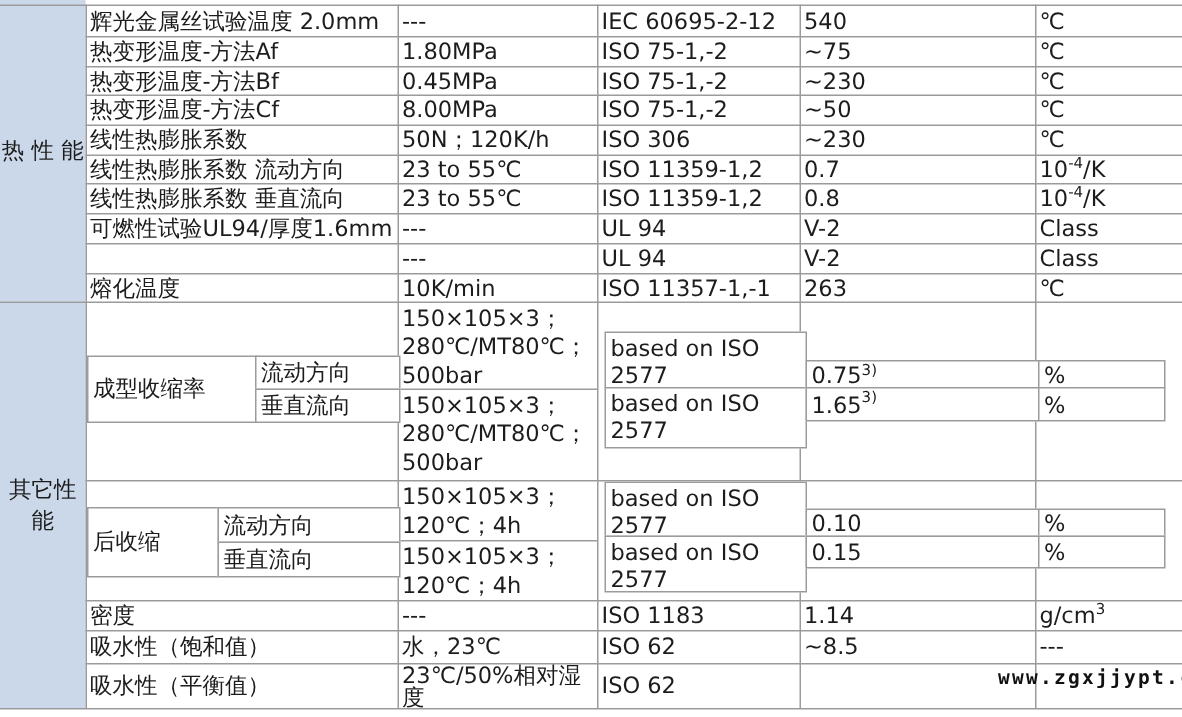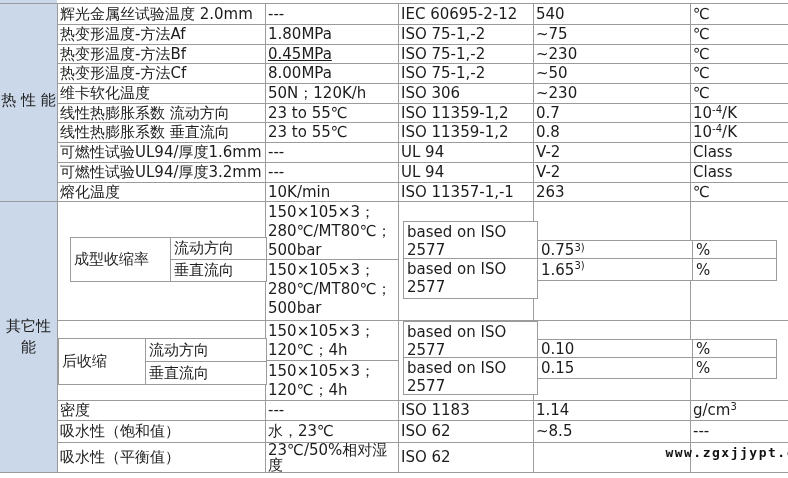--- a/index.html
+++ b/index.html
@@ -68,32 +68,32 @@
   <div class="c cell" style="left:534px;top:3px;width:155px;height:21px;">540</div>
   <div class="c cell" style="left:691px;top:3px;width:96px;height:21px;">℃</div>
 
   <div class="c cell" style="left:58px;top:24px;width:206px;height:20px;">热变形温度-方法Af</div>
   <div class="c cell" style="left:266px;top:24px;width:131px;height:20px;">1.80MPa</div>
   <div class="c cell" style="left:399px;top:24px;width:133px;height:20px;">ISO 75-1,-2</div>
   <div class="c cell" style="left:534px;top:24px;width:155px;height:20px;">~75</div>
   <div class="c cell" style="left:691px;top:24px;width:96px;height:20px;">℃</div>
 
   <div class="c cell" style="left:58px;top:44px;width:166px;height:19px;">热变形温度-方法Bf</div>
-  <div class="c cell" style="left:266px;top:44px;width:131px;height:19px;text-decoration:underline;">0.45MPa</div>
+  <div class="c cell" style="left:266px;top:44px;width:131px;height:19px;">0.45MPa</div>
   <div class="c cell" style="left:399px;top:44px;width:133px;height:19px;">ISO 75-1,-2</div>
   <div class="c cell" style="left:534px;top:44px;width:155px;height:19px;">~230</div>
   <div class="c cell" style="left:691px;top:44px;width:96px;height:19px;">℃</div>
 
   <div class="c cell" style="left:58px;top:63px;width:206px;height:20px;">热变形温度-方法Cf</div>
   <div class="c cell" style="left:266px;top:63px;width:131px;height:20px;">8.00MPa</div>
   <div class="c cell" style="left:399px;top:63px;width:133px;height:20px;">ISO 75-1,-2</div>
   <div class="c cell" style="left:534px;top:63px;width:155px;height:20px;">~50</div>
   <div class="c cell" style="left:691px;top:63px;width:96px;height:20px;">℃</div>
 
-  <div class="c cell" style="left:58px;top:83px;width:206px;height:20px;">维卡软化温度</div>
+  <div class="c cell" style="left:58px;top:83px;width:206px;height:20px;">线性热膨胀系数</div>
   <div class="c cell" style="left:266px;top:83px;width:131px;height:20px;">50N；120K/h</div>
   <div class="c cell" style="left:399px;top:83px;width:133px;height:20px;">ISO 306</div>
   <div class="c cell" style="left:534px;top:83px;width:155px;height:20px;">~230</div>
   <div class="c cell" style="left:691px;top:83px;width:96px;height:20px;">℃</div>
 
   <div class="c cell" style="left:58px;top:103px;width:206px;height:19px;">线性热膨胀系数 流动方向</div>
   <div class="c cell" style="left:266px;top:103px;width:131px;height:19px;">23 to 55℃</div>
   <div class="c cell" style="left:399px;top:103px;width:133px;height:19px;">ISO 11359-1,2</div>
   <div class="c cell" style="left:534px;top:103px;width:155px;height:19px;">0.7</div>
   <div class="c cell" style="left:691px;top:103px;width:96px;height:19px;">
@@ -111,40 +111,39 @@
       <sup>-4</sup>
       <span>/K</span>
     </div>
 
   <div class="c cell" style="left:58px;top:142px;width:206px;height:20px;">可燃性试验UL94/厚度1.6mm</div>
   <div class="c cell" style="left:266px;top:142px;width:131px;height:20px;">---</div>
   <div class="c cell" style="left:399px;top:142px;width:133px;height:20px;">UL 94</div>
   <div class="c cell" style="left:534px;top:142px;width:155px;height:20px;">V-2</div>
   <div class="c cell" style="left:691px;top:142px;width:96px;height:20px;">Class</div>
 
-  <div class="c cell" style="left:58px;top:162px;width:206px;height:20px;">可燃性试验UL94/厚度3.2mm</div>
   <div class="c cell" style="left:266px;top:162px;width:131px;height:20px;">---</div>
   <div class="c cell" style="left:399px;top:162px;width:133px;height:20px;">UL 94</div>
   <div class="c cell" style="left:534px;top:162px;width:155px;height:20px;">V-2</div>
   <div class="c cell" style="left:691px;top:162px;width:96px;height:20px;">Class</div>
 
   <div class="c cell" style="left:58px;top:182px;width:206px;height:19px;">熔化温度</div>
   <div class="c cell" style="left:266px;top:182px;width:131px;height:19px;">10K/min</div>
   <div class="c cell" style="left:399px;top:182px;width:133px;height:19px;">ISO 11357-1,-1</div>
   <div class="c cell" style="left:534px;top:182px;width:155px;height:19px;">263</div>
   <div class="c cell" style="left:691px;top:182px;width:96px;height:19px;">℃</div>
 
   <div class="c pre" style="left:266px;top:202px;width:131px;height:57px;">150×105×3；
 280℃/MT80℃；
 500bar</div>
   <div class="c pre" style="left:266px;top:260px;width:131px;height:59px;">150×105×3；
 280℃/MT80℃；
 500bar</div>
 
-  <div class="c box" style="left:58px;top:237px;width:115px;height:45px;margin-left:12px;">成型收缩率</div>
+  <div class="c box" style="left:58px;top:237px;width:115px;height:45px;">成型收缩率</div>
   <div class="c box" style="left:170px;top:237px;width:97px;height:23px;">流动方向</div>
   <div class="c box" style="left:170px;top:259px;width:97px;height:23px;">垂直流向</div>
 
   <div class="c boxwrap" style="left:403px;top:221px;width:135px;height:38px;">based on ISO 2577</div>
   <div class="c boxwrap" style="left:403px;top:258px;width:135px;height:41px;">based on ISO 2577</div>
 
   <div class="c box" style="left:537px;top:240px;width:156px;height:19px;">
       <span>0.75</span>
       <sup>3)</sup>
     </div>

